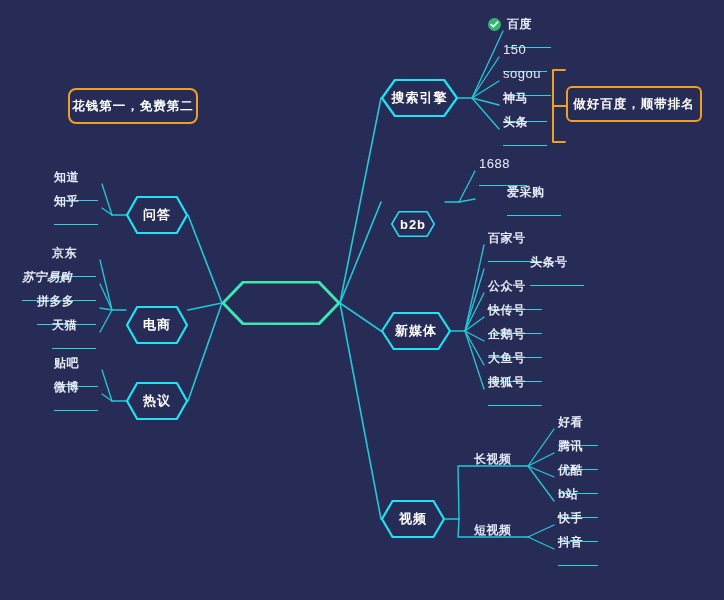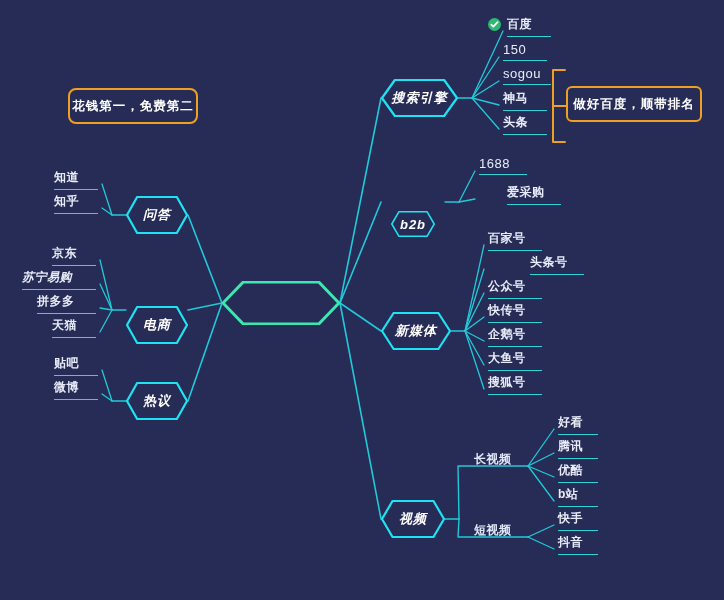--- a/index.html
+++ b/index.html
@@ -60,31 +60,30 @@
   .hex-root .hexlabel {
     font-size: 20px;
     font-weight: bold;
     letter-spacing: 2px;
     text-shadow: 0 1px 2px rgba(0,0,0,0.4);
   }
   .hex-branch .hexlabel {
     font-size: 13px;
     font-weight: bold;
     letter-spacing: 1px;
-    font-style: italic;
   }
   
   .leaf {
     position: absolute;
     color: #e8ecf8;
     font-size: 12px;
     font-weight: bold;
     white-space: nowrap;
     letter-spacing: 0.5px;
-    padding-bottom: 3px;
+    padding-bottom: 14px;
   }
   .leaf.ascii { font-weight: normal; font-size: 13px; }
   .subnode {
     position: absolute;
     color: #dfe6f5;
     font-size: 12px;
     font-weight: bold;
     white-space: nowrap;
     letter-spacing: 0.5px;
   }

